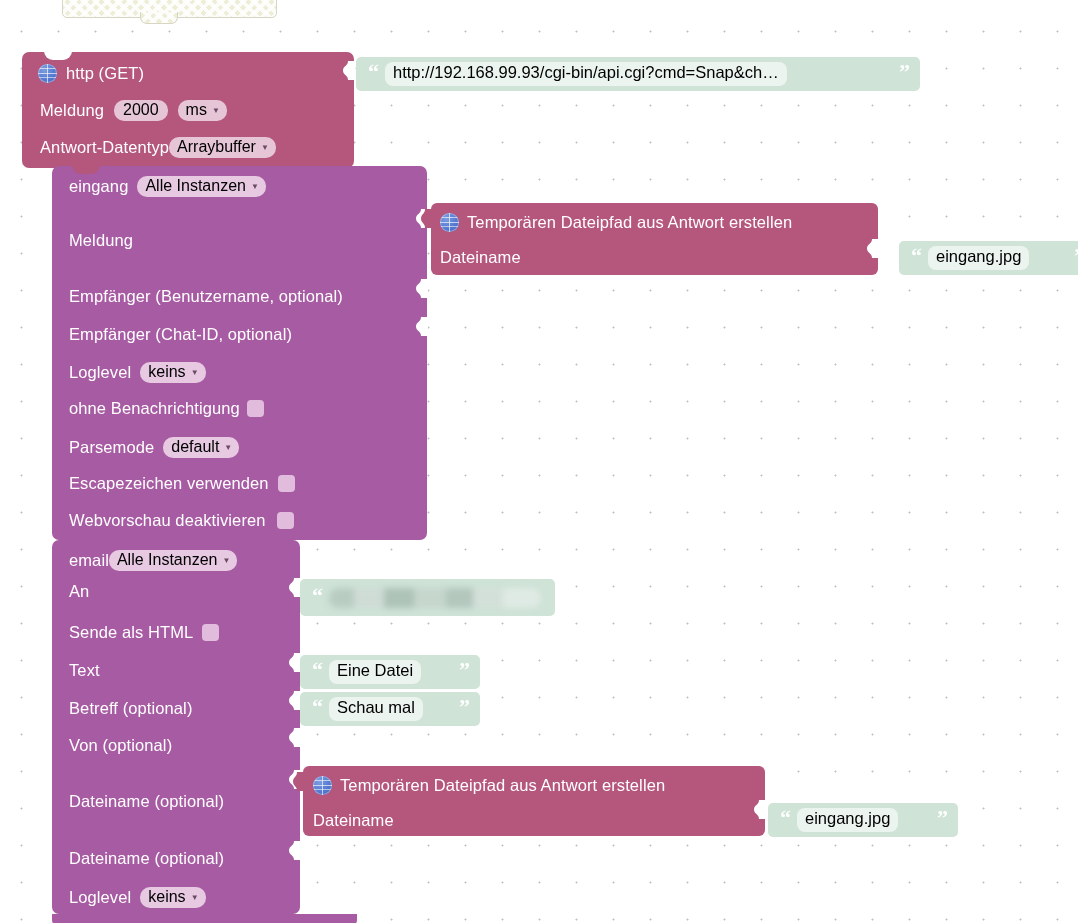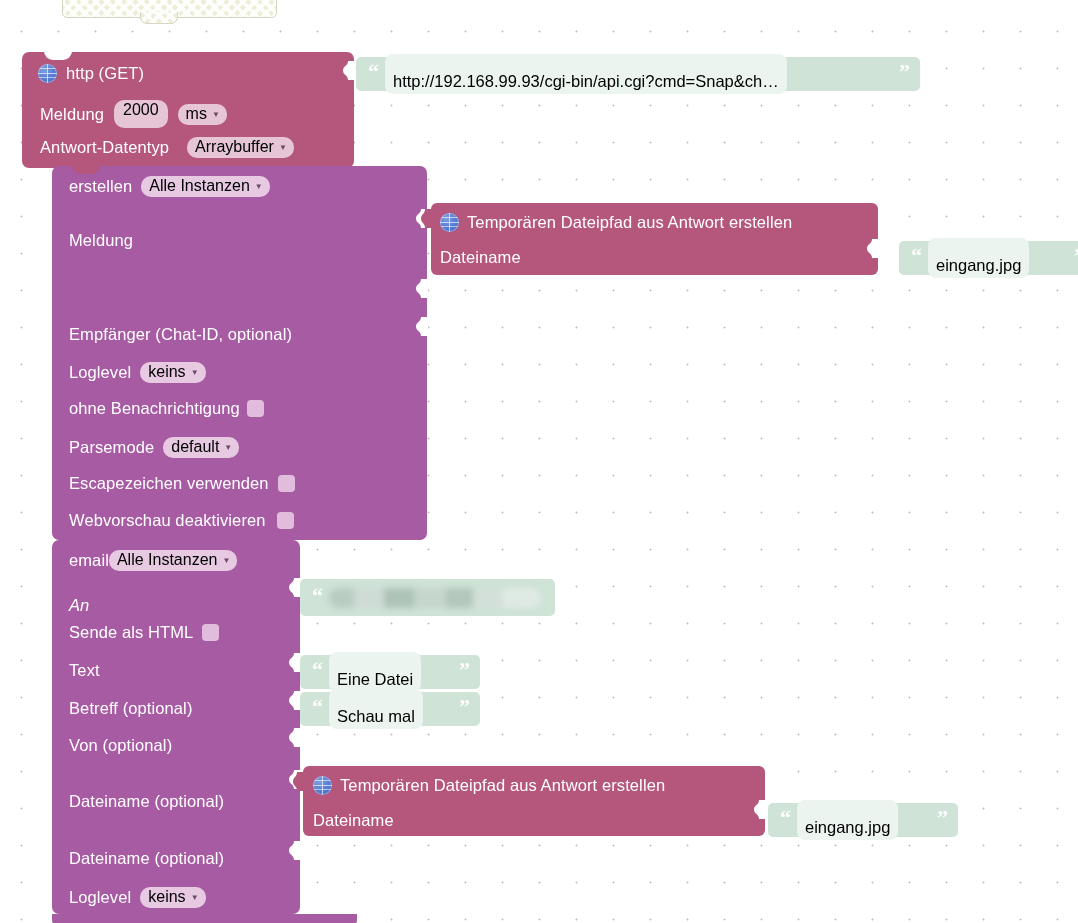--- a/index.html
+++ b/index.html
@@ -24,21 +24,21 @@
   .dd{
     display:inline-flex;align-items:center;gap:5px;
     background:#e7c9e2;border-radius:10px;padding:2px 7px 3px 8px;
     color:#000;font-size:16px;line-height:1;
   }
   .dd.pinkf{background:#e6c6d6;}
   .dd .caret{font-size:8px;color:#6b4a63;transform:translateY(1px);}
   
   .numf{
     display:inline-flex;align-items:center;
-    background:#e6c6d6;border-radius:10px;padding:2px 9px 10px 9px;
+    background:#e6c6d6;border-radius:10px;padding:2px 9px 3px 9px;
     color:#000;font-size:16px;line-height:1;
   }
   
   .cbx{
     display:inline-block;width:17px;height:17px;border-radius:4px;
     background:#e2bcdc;vertical-align:middle;
   }
 
   
   .globe{
@@ -63,21 +63,21 @@
   
   .strblk{
     position:absolute;display:flex;align-items:center;gap:6px;
     background:#cfe3d7;border-radius:5px;height:32px;padding:0 10px 0 12px;
     box-sizing:border-box;
   }
   .quote{color:#ffffff;font-size:22px;font-weight:bold;line-height:0;
          transform:translateY(-2px);font-family:"Liberation Serif",serif;}
   .strfield{
     background:#ecf4ef;border-radius:8px;color:#000;font-size:16.5px;
-    padding:19px 8px 4px;line-height:1.05;max-width:490px;overflow:hidden;
+    padding:2px 8px 4px;line-height:1.05;max-width:490px;overflow:hidden;
     text-overflow:ellipsis;white-space:nowrap;
   }
   
   .plug{
     position:absolute;left:-9px;top:8px;width:10px;height:18px;
   }
   .plug svg{display:block;}
 
   
   .socket{position:absolute;width:12px;height:22px;}
@@ -128,21 +128,21 @@
 
     <div class="row" style="left:18px;top:48px;gap:10px;">
       <span class="lbl">Meldung</span>
       <span class="numf">2000</span>
       <span class="dd pinkf">
         <span>ms</span>
         <span class="caret">▼</span>
       </span>
     </div>
 
-    <div class="row" style="left:18px;top:85px;gap:18px;">
+    <div class="row" style="left:18px;top:85px;gap:0;">
       <span class="lbl">Antwort-Datentyp</span>
       <span class="dd pinkf">
         <span>Arraybuffer</span>
         <span class="caret">▼</span>
       </span>
     </div>
 
     <div class="socket" style="right:-1px;top:9px;">
       <svg width="12" height="24" viewBox="0 0 12 24">
           <path d="M12,0 H5 C5,5 0,5 0,9.5 C0,14 5,14 5,19 H12 Z" fill="#ffffff"></path>
@@ -154,36 +154,39 @@
     <span class="quote">“</span>
     <span class="strfield">http://192.168.99.93/cgi-bin/api.cgi?cmd=Snap&amp;ch…</span>
     <span class="quote" style="margin-left:auto;">”</span>
   </div>
 
   <div class="block" style="left:52px;top:166px;width:375px;height:374px;">
     <div class="blk-body" style="background:#a75ba3;border-radius:7px;"></div>
     <div style="position:absolute;left:20px;top:-1px;width:28px;height:9px;background:#b5567c;border-radius:0 0 9px 9px;"></div>
 
     <div class="row" style="left:17px;top:10px;gap:9px;">
-      <span class="lbl">erstellen</span>
+      <span class="lbl">eingang</span>
       <span class="dd">
         <span>Alle Instanzen</span>
         <span class="caret">▼</span>
       </span>
     </div>
 
     <div class="row" style="left:17px;top:66px;">
       <span class="lbl">Meldung</span>
     </div>
     <div class="socket" style="right:-1px;top:43px;">
       <svg width="12" height="24" viewBox="0 0 12 24">
           <path d="M12,0 H5 C5,5 0,5 0,9.5 C0,14 5,14 5,19 H12 Z" fill="#ffffff"></path>
         </svg>
     </div>
 
+    <div class="row" style="left:17px;top:122px;">
+      <span class="lbl">Empfänger (Benutzername, optional)</span>
+    </div>
     <div class="socket" style="right:-1px;top:113px;">
       <svg width="12" height="24" viewBox="0 0 12 24">
           <path d="M12,0 H5 C5,5 0,5 0,9.5 C0,14 5,14 5,19 H12 Z" fill="#ffffff"></path>
         </svg>
     </div>
 
     <div class="row" style="left:17px;top:160px;">
       <span class="lbl">Empfänger (Chat-ID, optional)</span>
     </div>
     <div class="socket" style="right:-1px;top:151px;">
@@ -257,21 +260,21 @@
     <div style="position:absolute;left:20px;bottom:-9px;width:28px;height:9px;background:#a75ba3;border-radius:0 0 9px 9px;"></div>
 
     <div class="row" style="left:17px;top:10px;">
       <span class="lbl">email</span>
       <span class="dd">
         <span>Alle Instanzen</span>
         <span class="caret">▼</span>
       </span>
     </div>
 
-    <div class="row" style="left:17px;top:57px;font-style:italic;">
+    <div class="row" style="left:17px;top:43px;">
       <span class="lbl">An</span>
     </div>
     <div class="socket" style="right:-1px;top:38px;">
       <svg width="12" height="24" viewBox="0 0 12 24">
           <path d="M12,0 H5 C5,5 0,5 0,9.5 C0,14 5,14 5,19 H12 Z" fill="#ffffff"></path>
         </svg>
     </div>
 
     <div class="row" style="left:17px;top:84px;gap:9px;">
       <span class="lbl">Sende als HTML</span>

